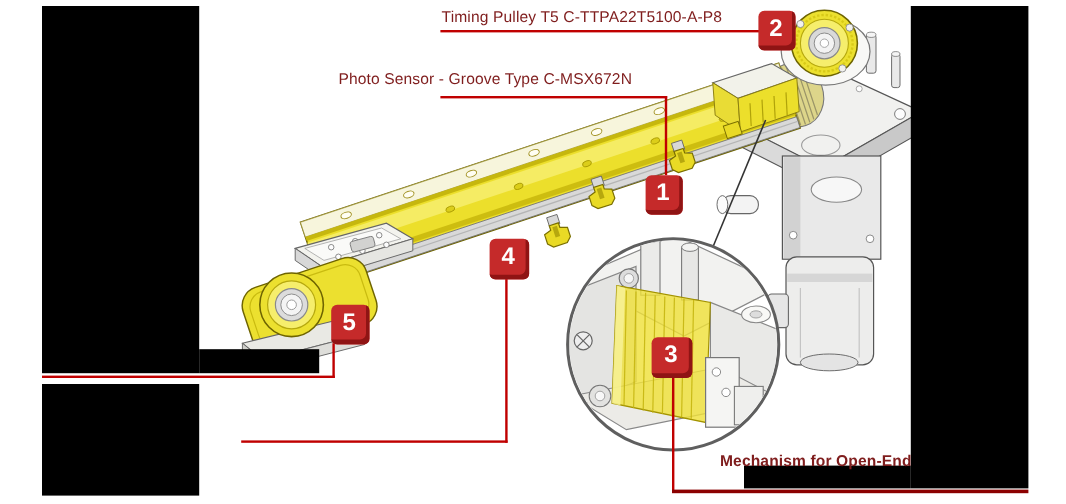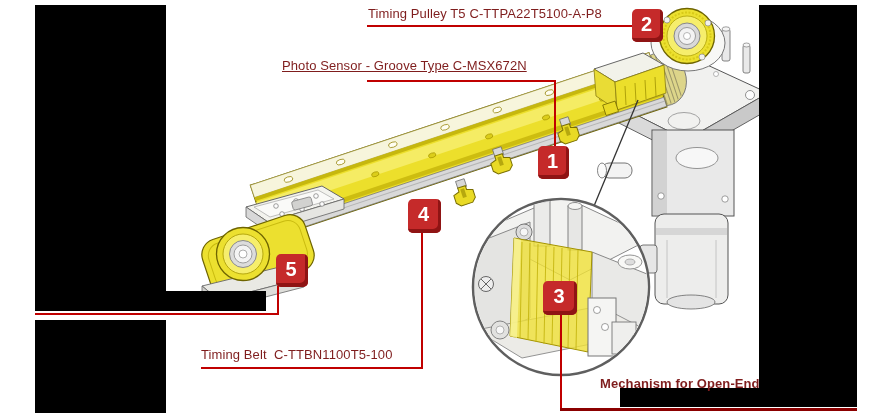--- a/index.html
+++ b/index.html
@@ -231,22 +231,21 @@
   <div class="rline" style="left:367px;top:80px;width:189px;height:2px;"></div>
   <div class="rline" style="left:554px;top:80px;width:2px;height:66px;"></div>
   <div class="rline" style="left:421px;top:231px;width:2px;height:138px;"></div>
   <div class="rline" style="left:201px;top:367px;width:222px;height:2px;"></div>
   <div class="rline" style="left:277px;top:286px;width:2px;height:29px;"></div>
   <div class="rline" style="left:35px;top:313px;width:244px;height:2px;"></div>
   <div class="rline" style="left:560px;top:314px;width:2px;height:96px;"></div>
   <div class="rline dark" style="left:560px;top:408px;width:297px;height:3px;"></div>
 
   <div class="label" style="left:368px;top:6px;">Timing Pulley T5 C-TTPA22T5100-A-P8</div>
-  <div class="label" style="left:282px;top:58px;text-decoration:underline;">Photo Sensor - Groove Type C-MSX672N</div>
-  <div class="label" style="left:201px;top:347px;">Timing Belt  C-TTBN1100T5-100</div>
+  <div class="label" style="left:282px;top:58px;">Photo Sensor - Groove Type C-MSX672N</div>
   <div class="label" style="left:600px;top:376px;font-weight:bold;">Mechanism for Open-End</div>
 
   <div class="badge" style="left:538px;top:146px;">1</div>
   <div class="badge" style="left:632px;top:9px;">2</div>
   <div class="badge" style="left:543px;top:281px;width:34px;height:34px;">3</div>
   <div class="badge" style="left:408px;top:199px;width:33px;height:34px;">4</div>
   <div class="badge" style="left:276px;top:254px;width:32px;height:33px;">5</div>
 
   <div class="redact" style="left:35px;top:5px;width:131px;height:306px;"></div>
   <div class="redact" style="left:166px;top:291px;width:100px;height:20px;"></div>

